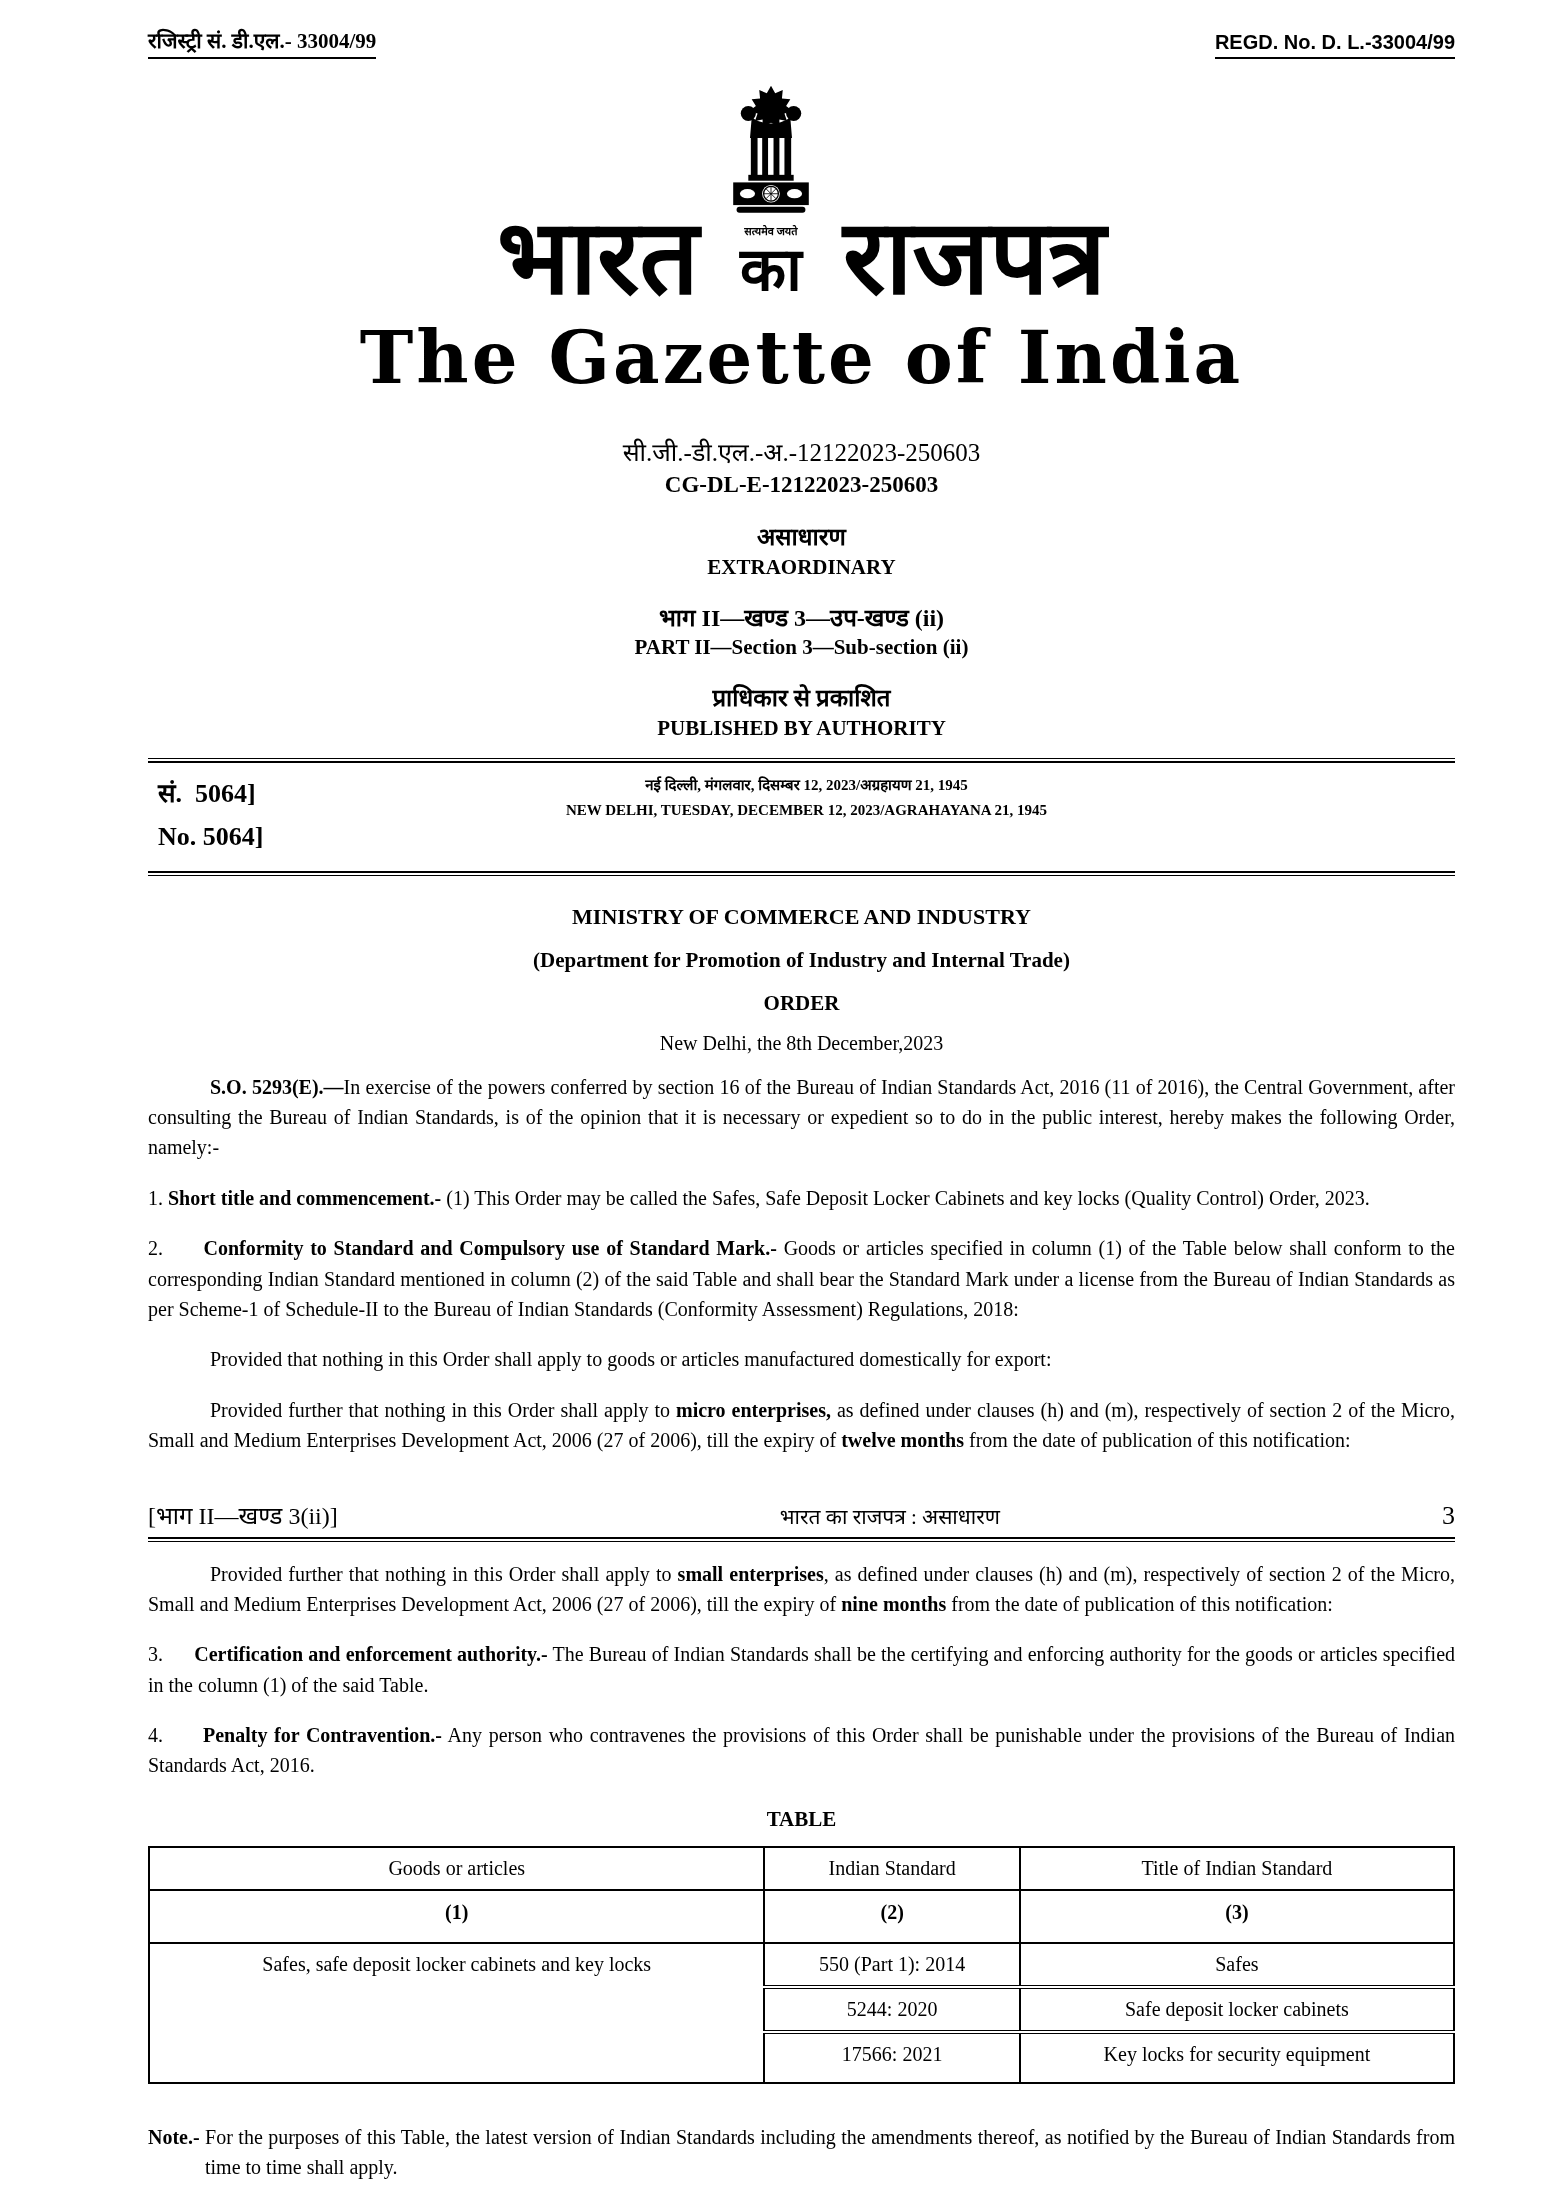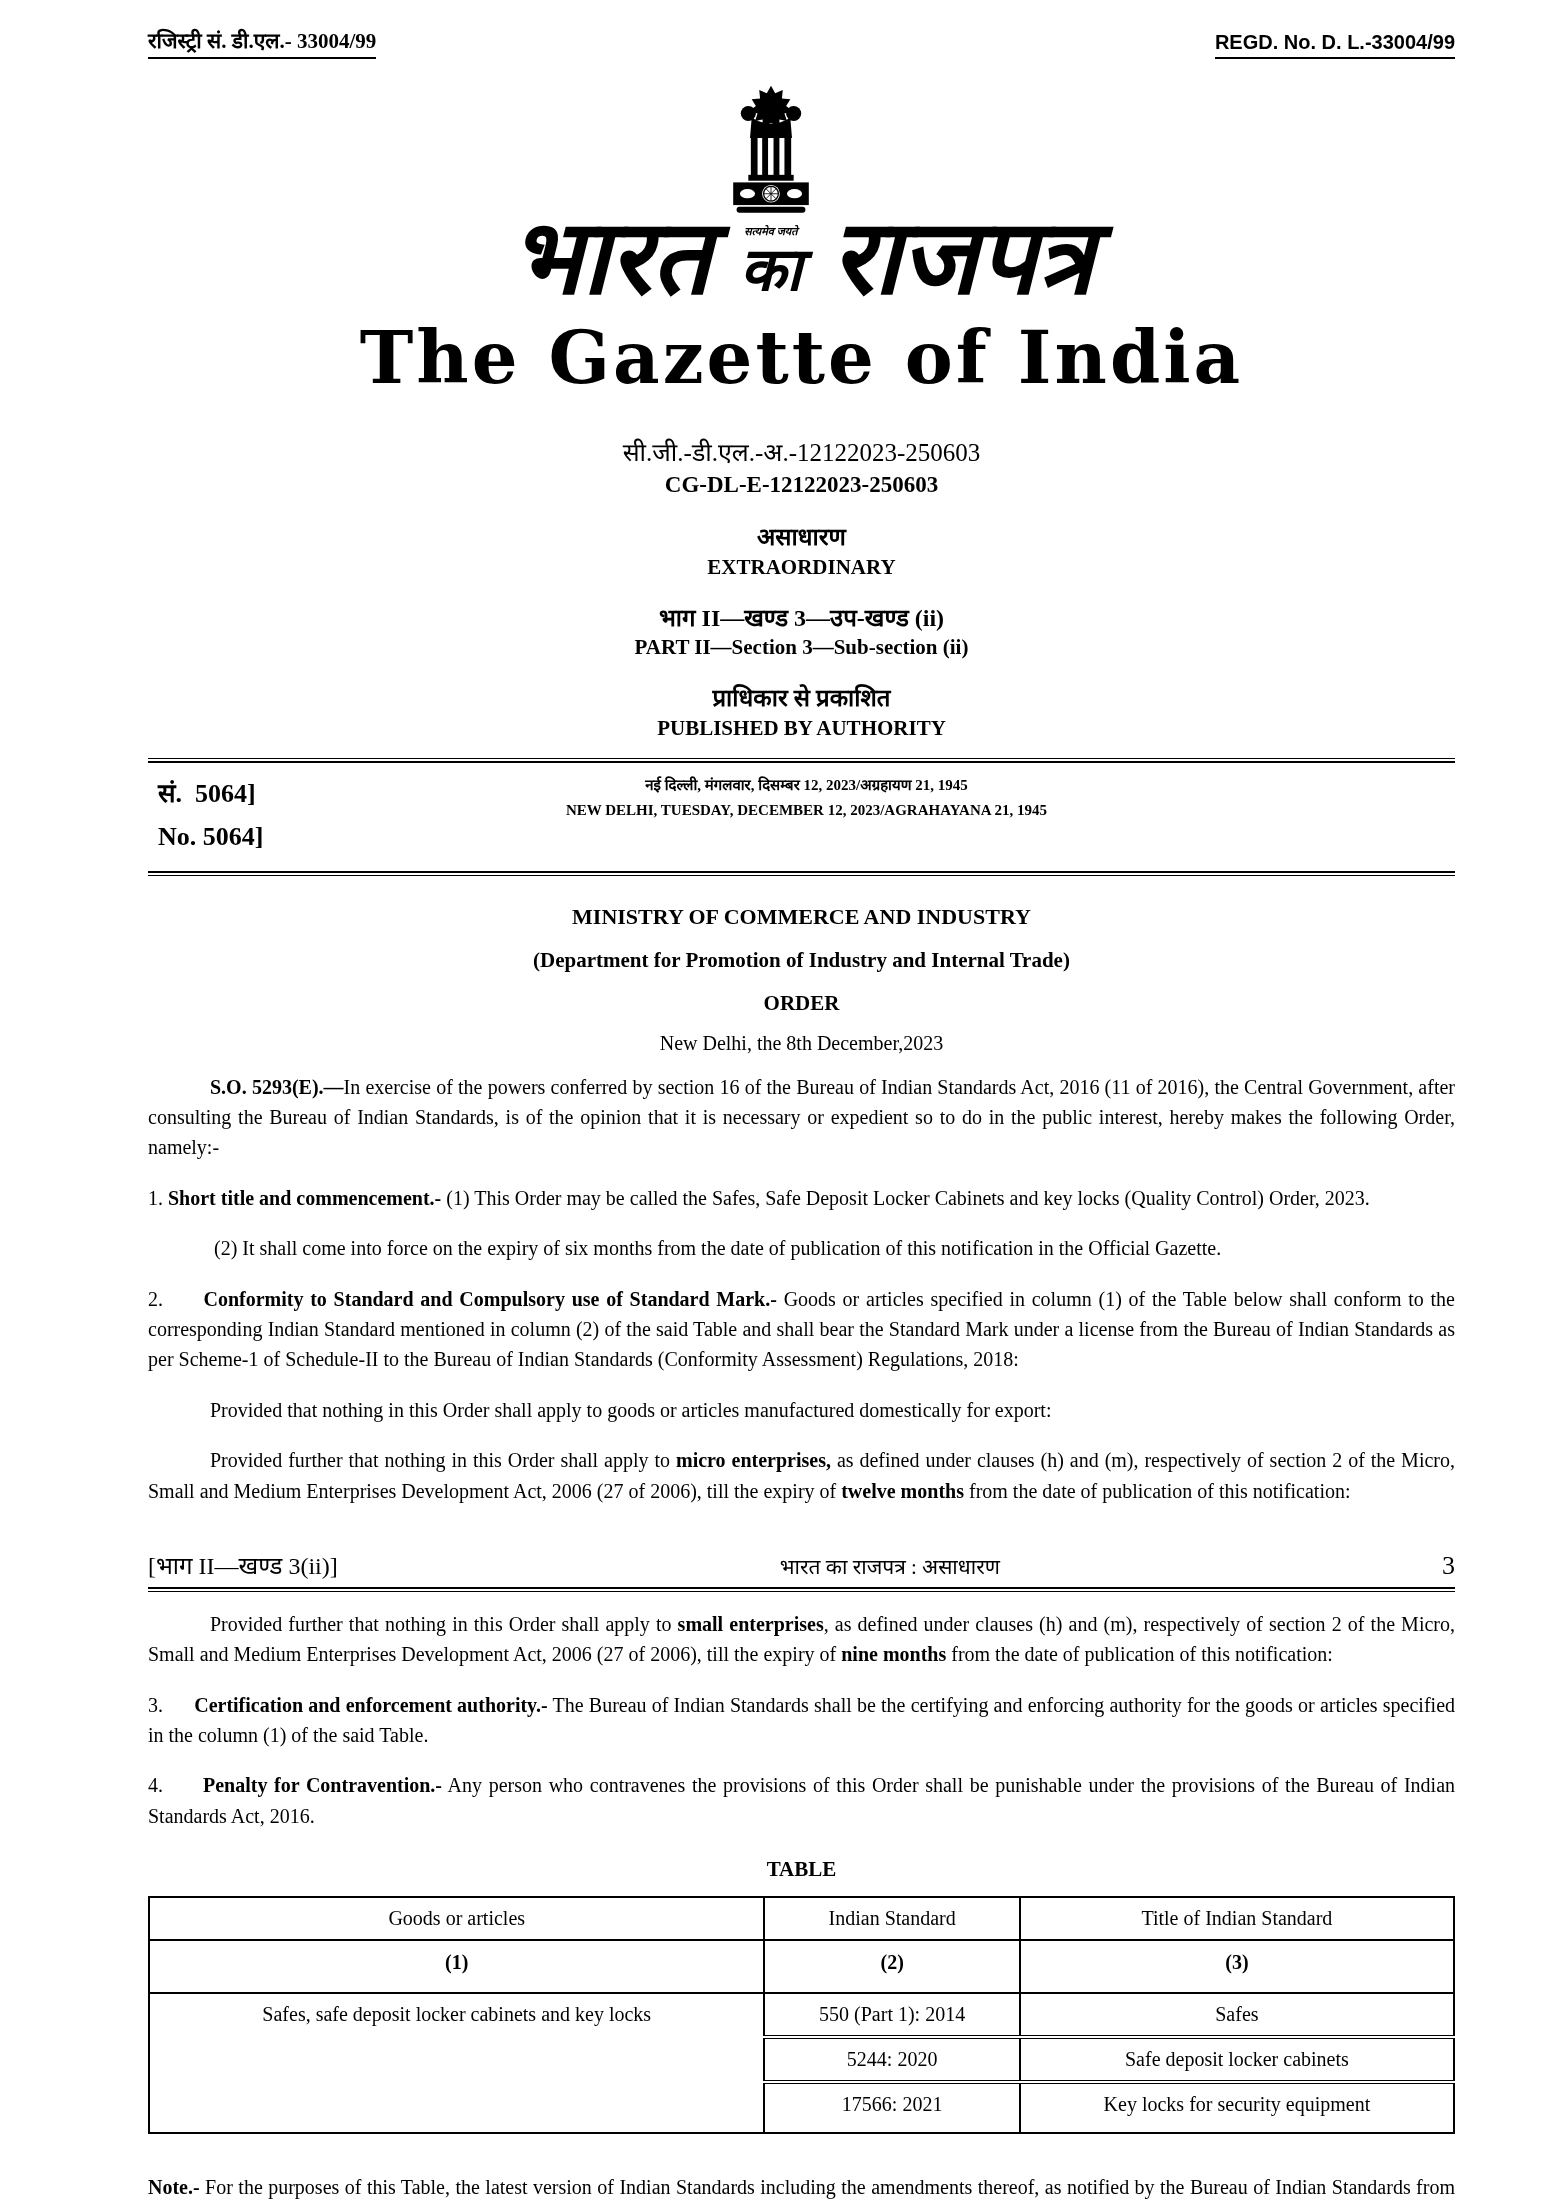--- a/index.html
+++ b/index.html
@@ -11,21 +11,21 @@
   .page { width: 1555px; height: 2200px; padding: 26px 100px 0 148px; }
 
   
   .top-header { display: flex; justify-content: space-between; align-items: flex-end; }
   .top-header .ul { border-bottom: 2px solid #000; padding-bottom: 3px; font-weight: bold; }
   .reg-hindi { font-size: 21px; }
   .reg-eng { font-family: "Liberation Sans", sans-serif; font-size: 20px; }
 
   
   .masthead { text-align: center; margin-top: 26px; }
-  .masthead-row { display: flex; justify-content: center; align-items: flex-end; gap: 18px; font-style: italic; }
+  .masthead-row { display: flex; justify-content: center; align-items: flex-end; gap: 30px; }
   .m-hindi { font-size: 104px; font-weight: bold; line-height: 0.82; }
   .m-center { display: flex; flex-direction: column; align-items: center; }
   .m-motto { font-size: 11px; font-weight: bold; margin-top: 2px; }
   .m-ka { font-size: 60px; font-weight: bold; line-height: 1.0; margin-top: 2px; }
   .gazette-title {
     font-family: "DejaVu Serif", serif; font-weight: bold;
     font-size: 72px; letter-spacing: 3px; margin-top: 20px; line-height: 1.05;
   }
 
   .cg-ids { text-align: center; margin-top: 40px; line-height: 1.35; }
@@ -158,21 +158,20 @@
     <div class="rule-double"></div>
   </div>
 
   <div class="ministry">MINISTRY OF COMMERCE AND INDUSTRY</div>
   <div class="department">(Department for Promotion of Industry and Internal Trade)</div>
   <div class="order-head">ORDER</div>
   <div class="place-date">New Delhi, the 8th December,2023</div>
 
   <p class="para first-indent"><span class="b">S.O. 5293(E).—</span><span>In exercise of the powers conferred by section 16 of the Bureau of Indian Standards Act, 2016 (11 of 2016), the Central Government, after consulting the Bureau of Indian Standards, is of the opinion that it is necessary or expedient so to do in the public interest, hereby makes the following Order, namely:-</span></p>
   <p class="para"><span>1. </span><span class="b">Short title and commencement.-</span><span> (1) This Order may be called the Safes, Safe Deposit Locker Cabinets and key locks (Quality Control) Order, 2023.</span></p>
-  <p class="para block-indent"><span>(2) It shall come into force on the expiry of six months from the date of publication of this notification in the Official Gazette.</span></p>
   <p class="para"><span>2.&nbsp;&nbsp;&nbsp;&nbsp;&nbsp; </span><span class="b">Conformity to Standard and Compulsory use of Standard Mark.-</span><span> Goods or articles specified in column (1) of the Table below shall conform to the corresponding Indian Standard mentioned in column (2) of the said Table and shall bear the Standard Mark under a license from the Bureau of Indian Standards as per Scheme-1 of Schedule-II to the Bureau of Indian Standards (Conformity Assessment) Regulations, 2018:</span></p>
   <p class="para first-indent"><span>Provided that nothing in this Order shall apply to goods or articles manufactured domestically for export:</span></p>
   <p class="para first-indent"><span>Provided further that nothing in this Order shall apply to </span><span class="b">micro enterprises,</span><span> as defined under clauses (h) and (m), respectively of section 2 of the Micro, Small and Medium Enterprises Development Act, 2006 (27 of 2006), till the expiry of </span><span class="b">twelve months</span><span> from the date of publication of this notification:</span></p>
 
   <div>
     <div class="p3-header">
       <span class="p3-left">[भाग II—खण्ड  3(ii)]</span>
       <span class="p3-center">भारत का राजपत्र : असाधारण</span>
       <span class="p3-num">3</span>
     </div>

